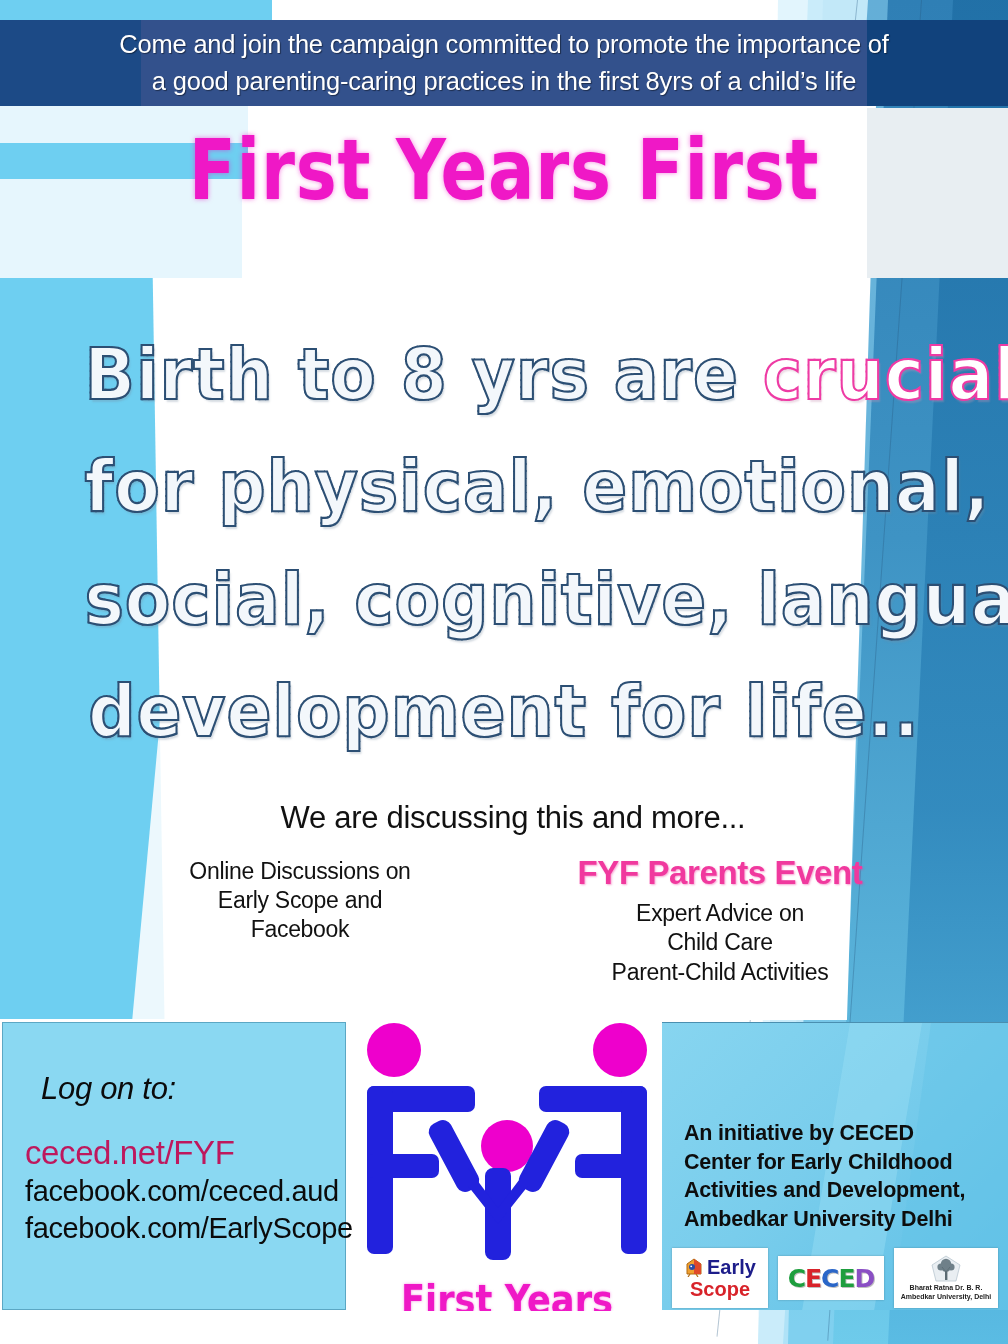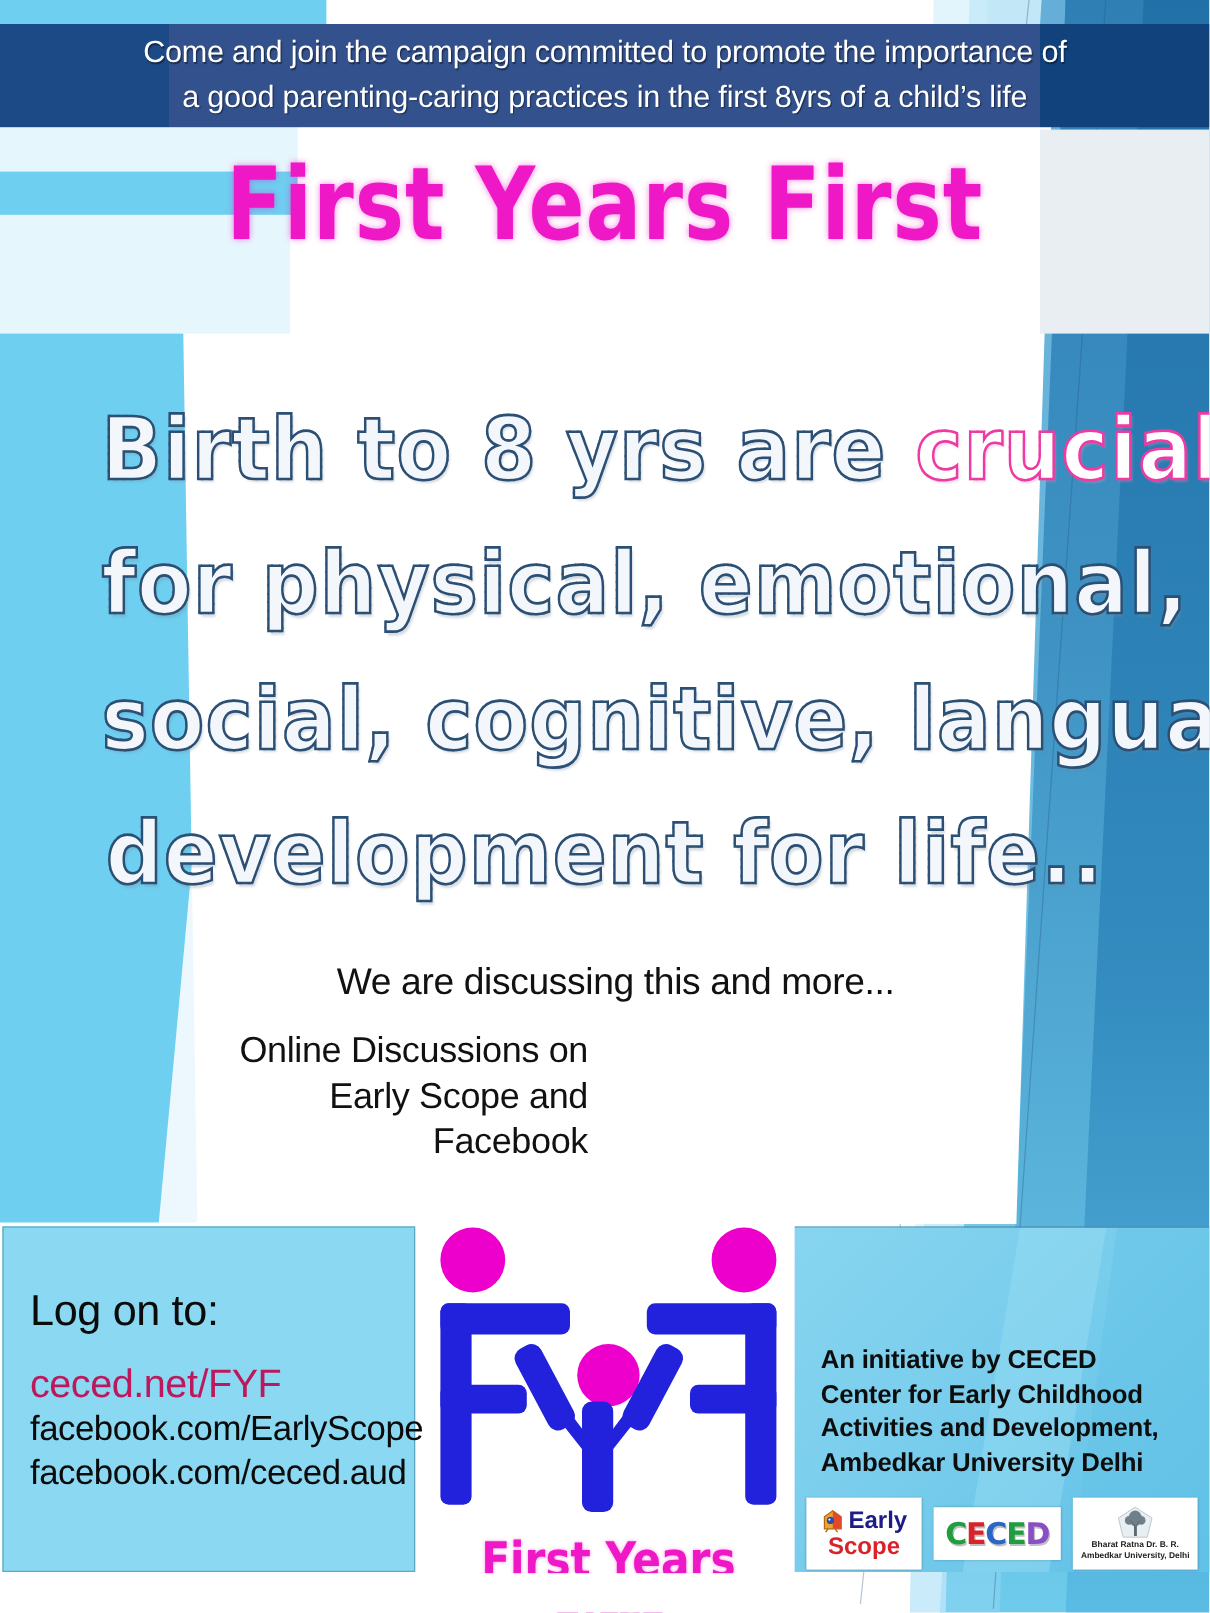--- a/index.html
+++ b/index.html
@@ -139,33 +139,33 @@
     display:flex;justify-content:space-between;
   }
   .col{width:380px;text-align:center;}
   .col-head{
     font-family:"Liberation Sans",sans-serif;
     font-weight:700;font-size:33px;color:#f0399e;line-height:1.28;
     letter-spacing:-0.4px;
     text-shadow:1px 1px 2px rgba(240,57,158,.45);
   }
   .col-body{
-    font-size:30px;color:#111;line-height:1.27;margin-top:5px;
+    font-size:23px;color:#111;line-height:1.27;margin-top:5px;
     letter-spacing:-0.3px;
-    text-align:right;
   }
 
   
   .logbox{
     position:absolute;left:2px;top:1022px;width:344px;height:288px;
     background:#8ad8f2;border:1px solid #5ba7c4;box-sizing:border-box;
   }
   .log-title{
-    position:absolute;left:22px;top:48px;font-size:36px;color:#0b0b0b;
+    position:absolute;left:38px;top:48px;font-size:31px;color:#0b0b0b;
     letter-spacing:-0.3px;
+    font-style:italic;
   }
   .log-urls{position:absolute;left:22px;top:110px;}
   .url-big{font-size:33px;color:#be185d;line-height:1.22;letter-spacing:-0.4px;}
   .url{font-size:29px;color:#0b0b0b;line-height:1.25;letter-spacing:-0.4px;}
 
   
   .initbox{
     position:absolute;left:662px;top:1022px;width:346px;height:288px;
     background:linear-gradient(135deg,#87d5f0 0%,#79cdec 45%,#5dbfe6 100%);
     border-top:1px solid #4a8fb0;box-sizing:border-box;overflow:hidden;
@@ -255,28 +255,34 @@
   </div>
 
   <div class="discuss">We are discussing this and more...</div>
 
   <div class="cols">
     <div class="col">
       <div class="col-body" style="white-space:pre-line;">Online Discussions on
 Early Scope and
 Facebook</div>
     </div>
+    <div class="col">
+      <div class="col-head">FYF Parents Event</div>
+      <div class="col-body" style="white-space:pre-line;">Expert Advice on
+Child Care
+Parent-Child Activities</div>
+    </div>
   </div>
 
   <div class="logbox">
     <div class="log-title">Log on to:</div>
     <div class="log-urls">
       <div class="url-big">ceced.net/FYF</div>
+      <div class="url">facebook.com/ceced.aud</div>
       <div class="url">facebook.com/EarlyScope</div>
-      <div class="url">facebook.com/ceced.aud</div>
     </div>
   </div>
 
   <div class="initbox">
     <div class="facet f1"></div>
     <div class="facet f2"></div>
     <div class="init-text">
       <div>An initiative by CECED</div>
       <div>Center for Early Childhood</div>
       <div>Activities and Development,</div>

